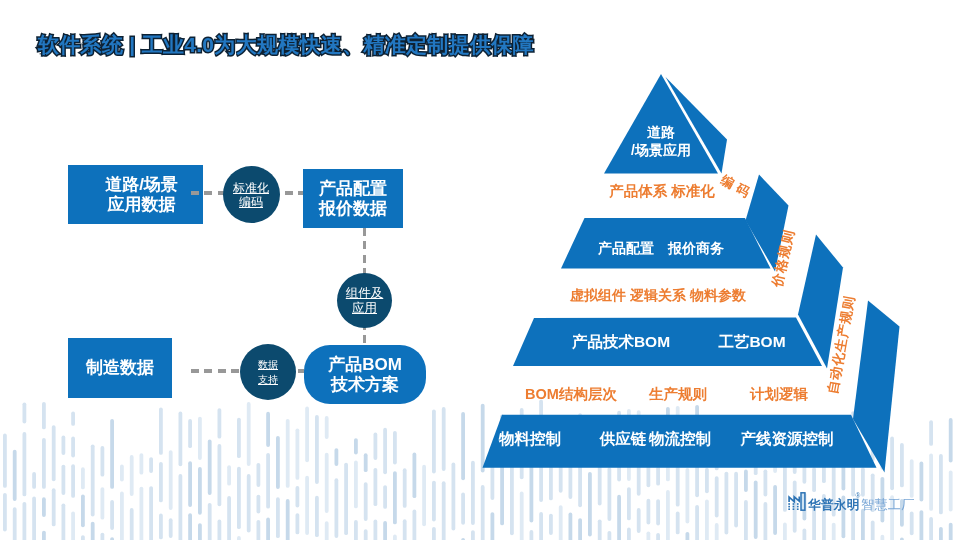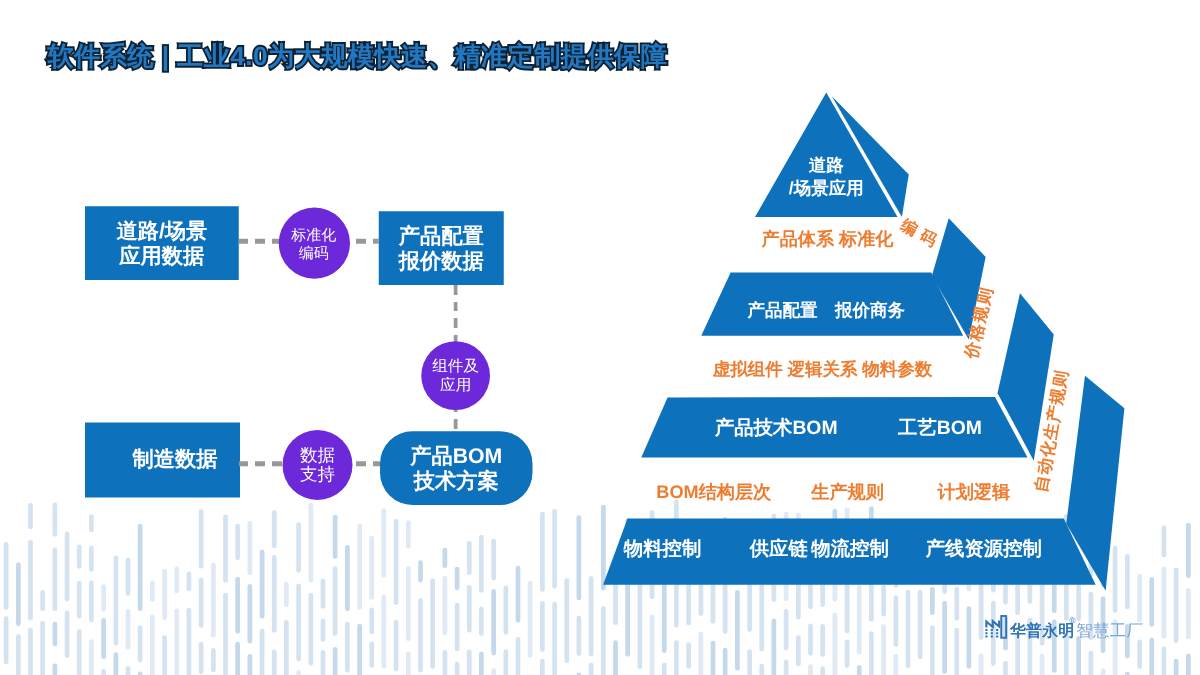--- a/index.html
+++ b/index.html
@@ -4,22 +4,22 @@
 <style>
   html,body{margin:0;padding:0;}
   #slide{position:relative;width:960px;height:540px;background:#ffffff;overflow:hidden;
          font-family:"Liberation Sans",sans-serif;}
   #bgsvg{position:absolute;left:0;top:0;}
   .title{position:absolute;left:38px;top:31px;font-size:21px;font-weight:bold;white-space:nowrap;letter-spacing:0.3px;}
   .title .t1{position:absolute;left:0;top:0;-webkit-text-stroke:3px #0d2133;color:#0c1f33;}
   .title .t2{position:absolute;left:0;top:0;color:#2277c1;}
   .box{position:absolute;background:#0d71bc;color:#fff;font-weight:bold;font-size:17px;
        display:flex;align-items:center;justify-content:center;text-align:center;line-height:20px;}
-  .circ{position:absolute;background:#6d28d9;color:#fff;border-radius:50%;
-        display:flex;align-items:center;justify-content:center;text-align:center;font-size:12px;line-height:14px;}
+  .circ{position:absolute;background:#0c4a6e;color:#fff;border-radius:50%;
+        display:flex;align-items:center;justify-content:center;text-align:center;font-size:12px;line-height:14px;text-decoration:underline;}
   .dashh{position:absolute;height:3.6px;background:repeating-linear-gradient(90deg,#989898 0 7.8px,transparent 7.8px 13.4px);}
   .dashv{position:absolute;width:3.6px;background:repeating-linear-gradient(180deg,#989898 0 7.8px,transparent 7.8px 13.4px);}
   .logo{position:absolute;left:784px;top:488px;width:170px;height:24px;}
 </style>
 </head>
 <body>
 <div id="slide">
 <svg id="bgsvg" width="960" height="540" viewBox="0 0 960 540">
       <rect x="3.0" y="433.6" width="3.8" height="54.2" rx="1.9" fill="#d5e3f0"></rect>
       <rect x="3.0" y="492.9" width="3.8" height="38.6" rx="1.9" fill="#d5e3f0"></rect>
@@ -262,30 +262,30 @@
       <rect x="939.0" y="454.0" width="3.8" height="60.3" rx="1.9" fill="#d5e3f0"></rect>
       <rect x="939.0" y="526.9" width="3.8" height="15.1" rx="1.9" fill="#c6d9ea"></rect>
       <rect x="948.8" y="418.1" width="3.8" height="44.4" rx="1.9" fill="#c6d9ea"></rect>
       <rect x="948.8" y="470.5" width="3.8" height="40.9" rx="1.9" fill="#dfeaf4"></rect>
       <rect x="948.8" y="522.8" width="3.8" height="19.2" rx="1.9" fill="#c6d9ea"></rect>
     </svg>
 <div class="title">
       <span class="t1">软件系统 | 工业4.0为大规模快速、精准定制提供保障</span>
       <span class="t2">软件系统 | 工业4.0为大规模快速、精准定制提供保障</span>
     </div>
-<div class="box" style="left:68px;top:165px;width:123px;height:59px;">道路/场景<br>应用数据</div>
+<div class="box" style="left:68px;top:165px;width:123px;height:59px;padding-left:12px;">道路/场景<br>应用数据</div>
 <div class="box" style="left:303px;top:169px;width:100px;height:59px;">产品配置<br>报价数据</div>
-<div class="box" style="left:68px;top:338px;width:104px;height:60px;padding-left:20px;">制造数据</div>
+<div class="box" style="left:68px;top:338px;width:104px;height:60px;">制造数据</div>
 <div class="box" style="left:304px;top:345px;width:122px;height:59px;border-radius:26px;">产品BOM<br>技术方案</div>
 <div class="dashh" style="left:191px;top:191.2px;width:112px;"></div>
 <div class="dashv" style="left:362.5px;top:228px;height:117px;"></div>
 <div class="dashh" style="left:191px;top:369px;width:113px;"></div>
 <div class="circ" style="left:222.5px;top:166px;width:57px;height:57px;">标准化<br>编码</div>
 <div class="circ" style="left:337px;top:273px;width:55px;height:55px;font-size:12.5px;line-height:15px;">组件及<br>应用</div>
-<div class="circ" style="left:226px;top:343.5px;width:56px;height:56px;font-size:14px;line-height:15px;text-align:right;">数据<br>支持</div>
+<div class="circ" style="left:240px;top:343.5px;width:56px;height:56px;font-size:10px;line-height:15px;text-align:right;">数据<br>支持</div>
 <svg width="960" height="540" viewBox="0 0 960 540" style="position:absolute;left:0;top:0;">
       <polygon points="661,74 604,173.5 718,173.5" fill="#0d71bc"></polygon>
       <polygon points="665.5,77 727,139.5 721.5,173.5" fill="#0d71bc"></polygon>
       <polygon points="584.5,218 745,218 770.5,268.5 561,268.5" fill="#0d71bc"></polygon>
       <polygon points="759,174.5 788.5,205.5 775,271.5 745.5,220.5" fill="#0d71bc"></polygon>
       <polygon points="534,318 796,317.5 822,366 513,366" fill="#0d71bc"></polygon>
       <polygon points="816,234.5 843,267.5 827,368.5 798,314.5" fill="#0d71bc"></polygon>
       <polygon points="502,414.8 851,414.8 876.5,467.8 482.5,467.8" fill="#0d71bc"></polygon>
       <polygon points="868,300.5 899.5,326.5 884.5,472.5 853,419" fill="#0d71bc"></polygon>
       <text x="661" y="137" text-anchor="middle" font-family="Liberation Sans,sans-serif" font-size="14" font-weight="bold" fill="#ffffff">道路</text>

